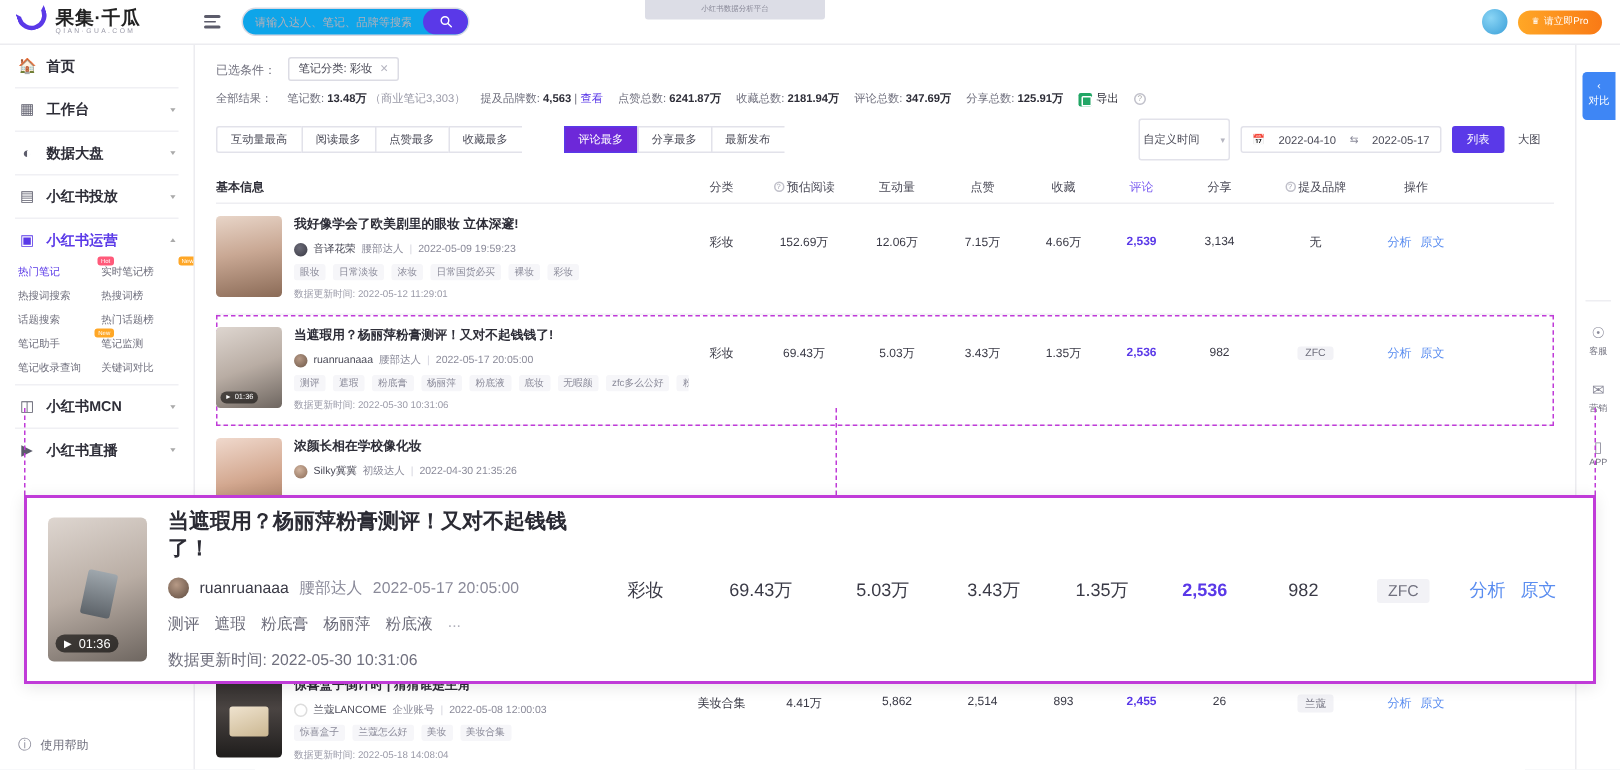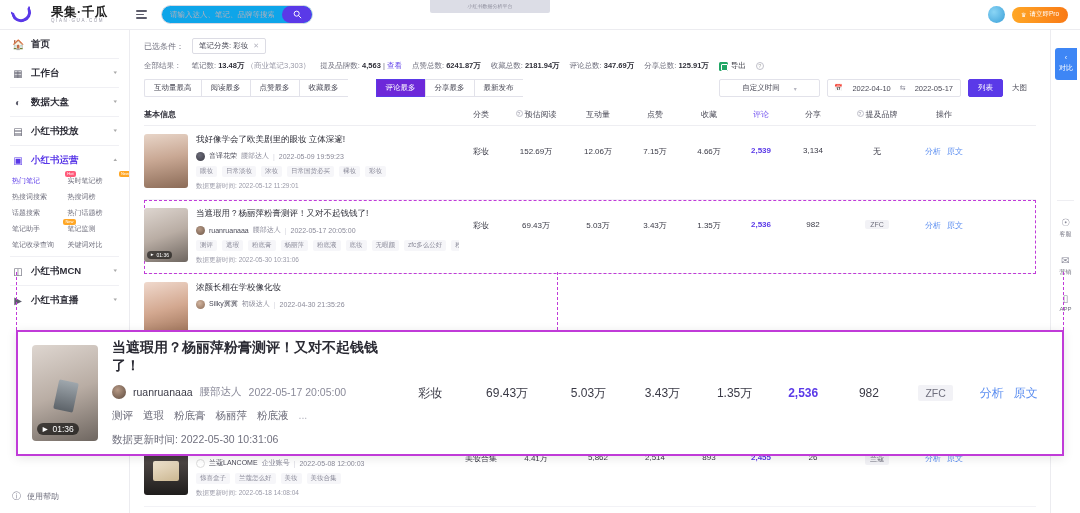--- a/index.html
+++ b/index.html
@@ -12,21 +12,21 @@
     color: #333;
   }
   .app { position: relative; width: 1080px; height: 513px; }
 
   
   .header {
     position: absolute; top: 0; left: 0; width: 1080px; height: 30px;
     background: #fff; border-bottom: 1px solid #ececf0;
     display: flex; align-items: center; z-index: 30;
   }
-  .logo-wrap { width: 130px; display: flex; align-items: center; padding-left: 12px; gap: 19px; }
+  .logo-wrap { width: 130px; display: flex; padding-left: 12px; gap: 5px; }
   .logo-mark { width: 20px; height: 14px; position: relative; }
   .logo-mark::after {
     content: ""; position: absolute; inset: 0;
     border: 3.5px solid #5a39e8; border-top-color: transparent;
     border-radius: 0 0 14px 14px; transform: rotate(-18deg);
   }
   .logo-text { line-height: 1.05; }
   .logo-main { font-size: 12.5px; font-weight: bold; color: #222; letter-spacing: .5px; }
   .logo-sub { font-size: 4.5px; color: #9a9aa8; letter-spacing: 1.6px; }
 
@@ -148,22 +148,22 @@
     height: 18px; padding: 0 9px; border: 1px solid #e2e2ea; border-right: none;
     display: flex; align-items: center; font-size: 7.5px; color: #4a4a57;
     cursor: pointer; background: #fff;
   }
   .sort-tab:first-child { border-radius: 2px 0 0 2px; }
   .sort-tab:last-of-type { border-right: 1px solid #e2e2ea; border-radius: 0 2px 2px 0; }
   .sort-tab.active { background: #6d28d9; color: #fff; border-color: #5a39e8; margin-left: 28px; }
 
   .date-controls { margin-left: auto; display: flex; align-items: center; gap: 7px; }
   .date-select {
-    height: 18px; border: 1px solid #e2e2ea; border-radius: 2px;
-    padding: 0 22px; display: flex; align-items: center; gap: 14px;
+    height: 28px; border: 1px solid #e2e2ea; border-radius: 2px;
+    padding: 0 2px; display: flex; align-items: center; gap: 14px;
     font-size: 7.5px; color: #4a4a57; cursor: pointer;
   }
   .date-select .chev { color: #b5b5c0; font-size: 6px; }
   .date-range {
     height: 18px; border: 1px solid #e2e2ea; border-radius: 2px;
     padding: 0 7px; display: flex; align-items: center; gap: 9px;
     font-size: 7.5px; color: #4a4a57; cursor: pointer;
   }
   .cal-ico { font-size: 7px; color: #8a8a99; }
   .view-toggle { display: flex; }
@@ -216,21 +216,21 @@
   .t2 { background: linear-gradient(160deg,#ded6d0 0%,#b9ada4 50%,#6e6660 100%); }
   .t3 { background: linear-gradient(165deg,#f0d9cd 0%,#d3a890 50%,#9a6f55 100%); }
   .t4 { background: linear-gradient(180deg,#2e2b2a 0%,#4a4442 40%,#1f1d1c 100%); }
   .t4::after {
     content: ""; position: absolute; left: 9px; top: 20px; width: 26px; height: 20px;
     background: linear-gradient(160deg,#efe3cf,#cbb791); border-radius: 2px;
   }
 
   .meta { flex: 1; min-width: 0; }
   .note-title {
-    font-size: 8.5px; font-weight: normal; color: #2e2e38;
+    font-size: 8.5px; font-weight: bold; color: #2e2e38;
     white-space: nowrap; overflow: hidden; text-overflow: ellipsis;
   }
   .author-line { display: flex; align-items: center; gap: 4px; margin-top: 5px; font-size: 7px; color: #8a8a99; }
   .author-ava { width: 9px; height: 9px; border-radius: 50%; background: #bdbdc9; flex-shrink: 0; }
   .author-ava.g1 { background: radial-gradient(circle at 40% 35%, #6b6b78, #3a3a44); }
   .author-ava.g2 { background: radial-gradient(circle at 40% 35%, #b79a86, #6d5748); }
   .author-ava.g3 { background: radial-gradient(circle at 40% 35%, #d2b5a0, #8a6a55); }
   .author-ava.g4 { background: #fff; border: 1px solid #ddd; }
   .author-name { color: #4a4a57; }
   .divider-dot { color: #d5d5de; }

